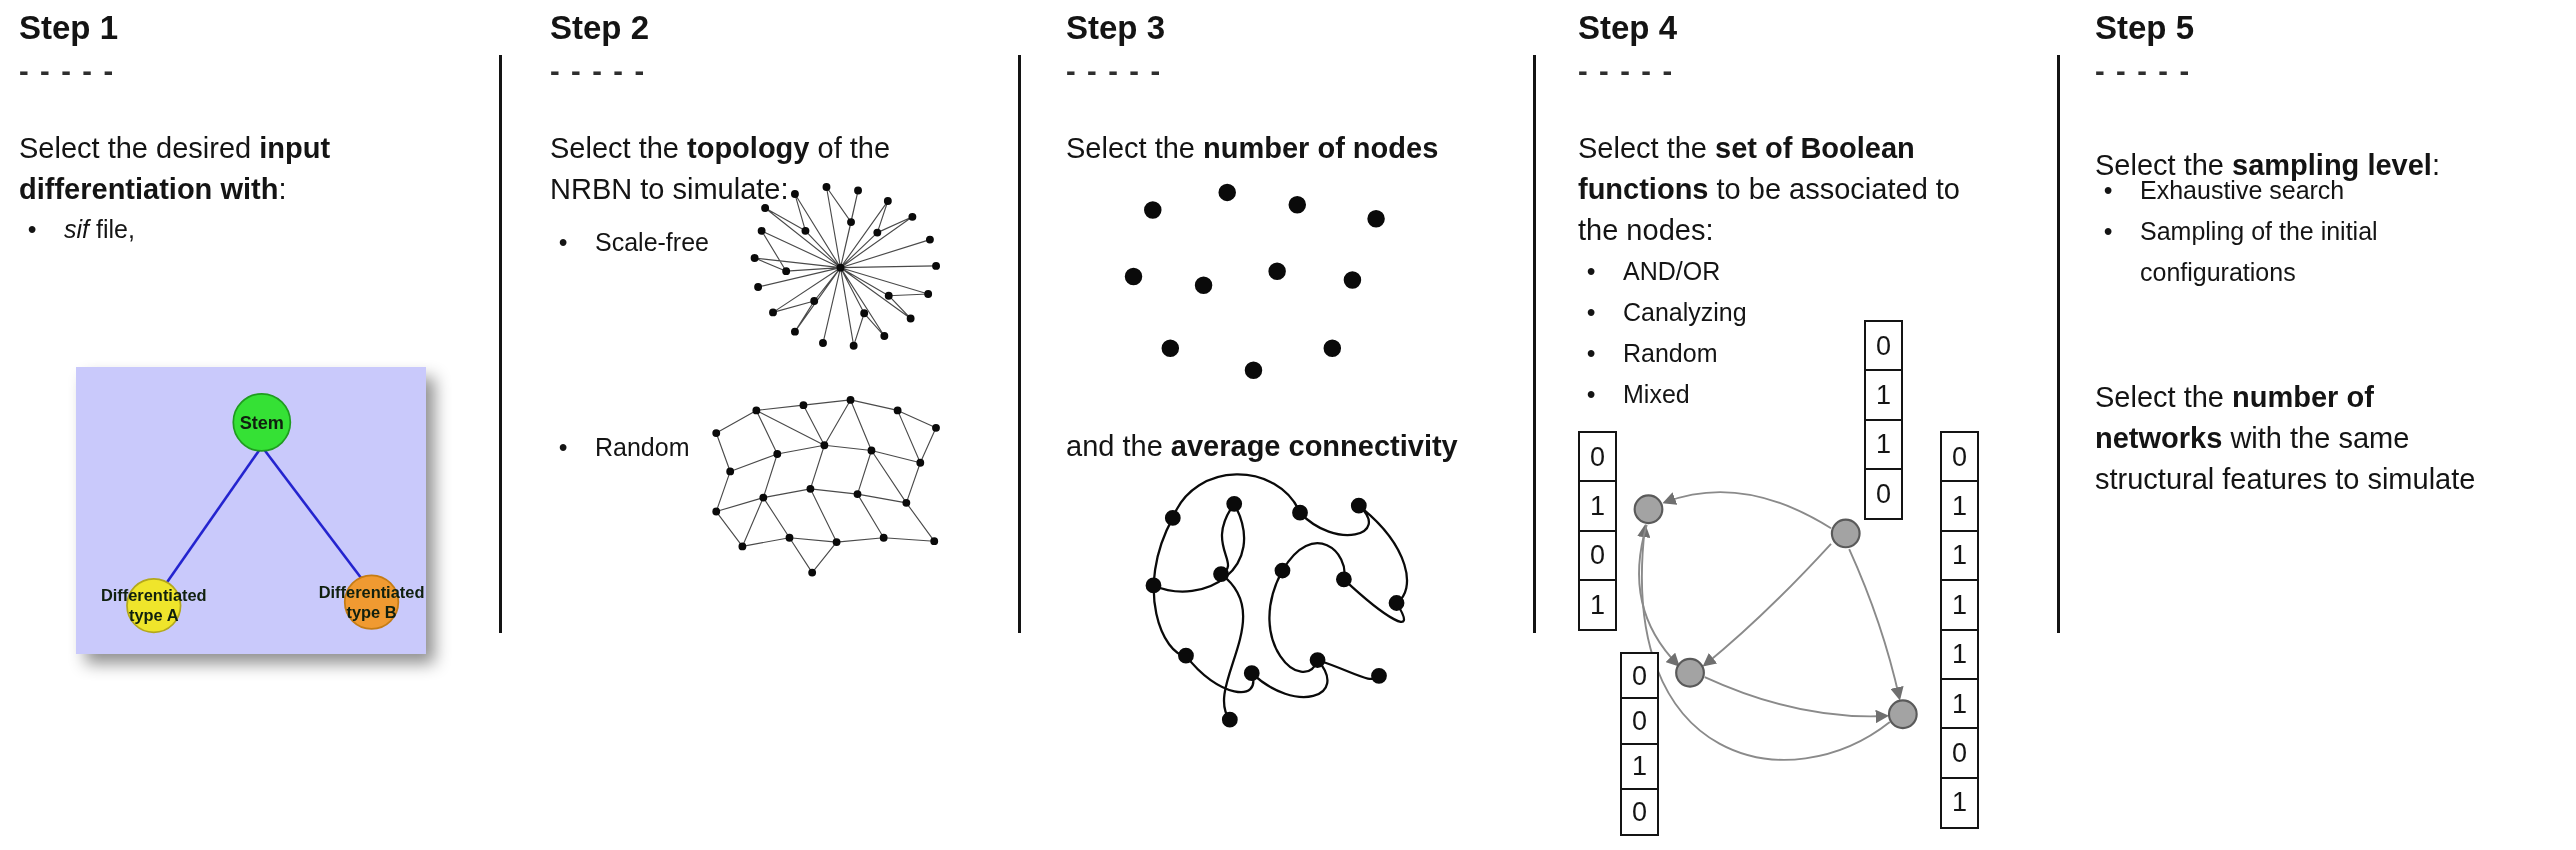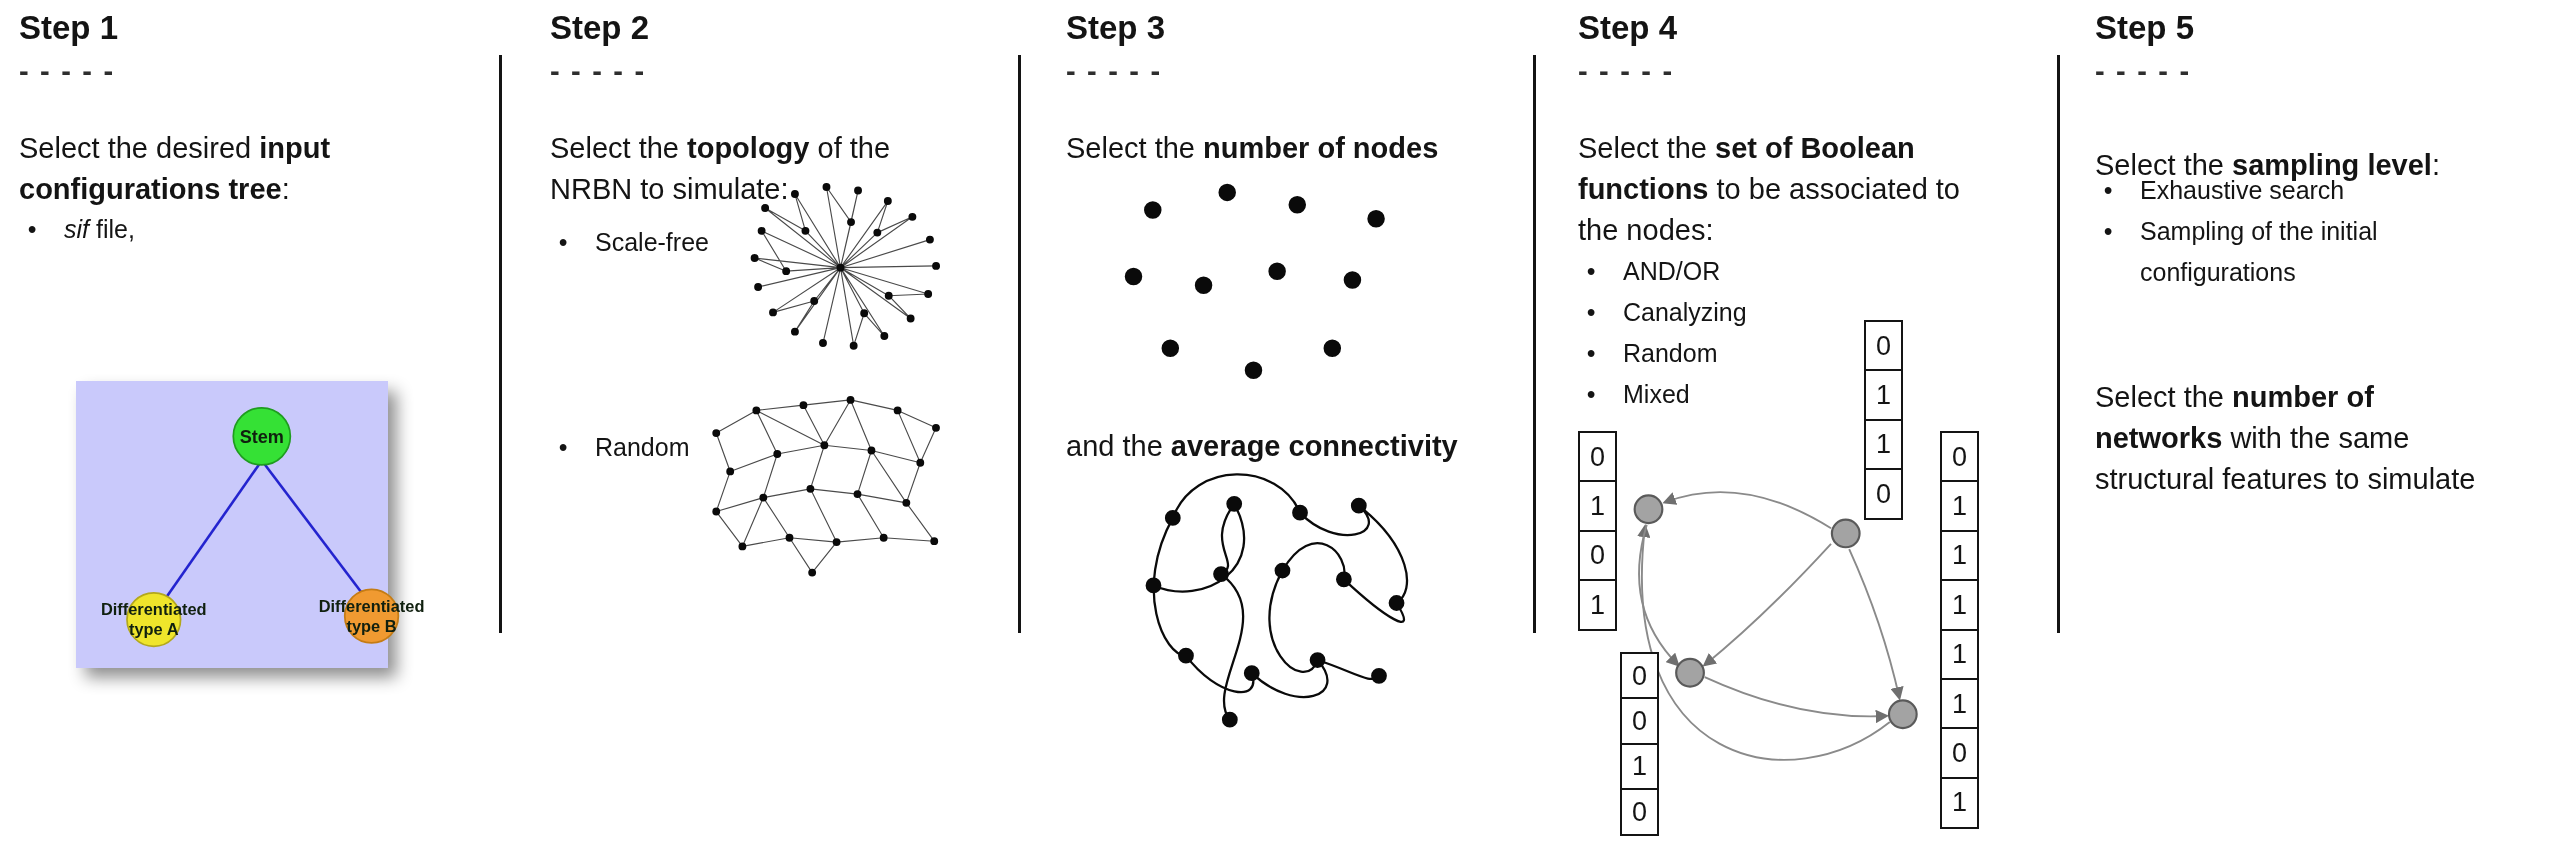--- a/index.html
+++ b/index.html
@@ -32,27 +32,27 @@
 </head>
 <body>
 
 <div class="canvas">
 
   <section class="col" style="left:19px; width:450px;">
     <h2 class="step-title">Step 1</h2>
     <div class="dashes">- - - - -</div>
     <p class="para" style="top:128px; left:0;">
       <span class="ln"><span>Select the desired </span><b>input</b></span>
-      <span class="ln"><b>configurations tree</b><span>:</span></span>
+      <span class="ln"><b>differentiation with</b><span>:</span></span>
     </p>
     <ul class="blist" style="top:209px; left:0;">
       <li><span class="it">sif</span><span> file,</span></li>
     </ul>
 
-    <div class="tree-fig" style="left:57px; top:381px; width:312px; height:287px;">
+    <div class="tree-fig" style="left:57px; top:367px; width:350px; height:287px;">
       <svg width="350" height="287" viewBox="0 0 405 332">
         <line x1="215" y1="92" x2="92" y2="268" stroke-width="3" stroke="#2424cf"></line>
         <line x1="215" y1="92" x2="345" y2="264" stroke-width="3" stroke="#2424cf"></line>
         <circle cx="215" cy="64" r="33" stroke="#1f9c1f" stroke-width="2" fill="#35e135"></circle>
         <circle cx="90" cy="276" r="31" stroke="#b3a81c" stroke-width="2" fill="#efe52b"></circle>
         <circle cx="342" cy="272" r="31" stroke="#c57c14" stroke-width="2" fill="#f09a31"></circle>
         <text x="215" y="72" class="stem-t">Stem</text>
         <text x="90" y="271" class="leaf-t">Differentiated</text>
         <text x="90" y="294" class="leaf-t">type A</text>
         <text x="342" y="267" class="leaf-t">Differentiated</text>

